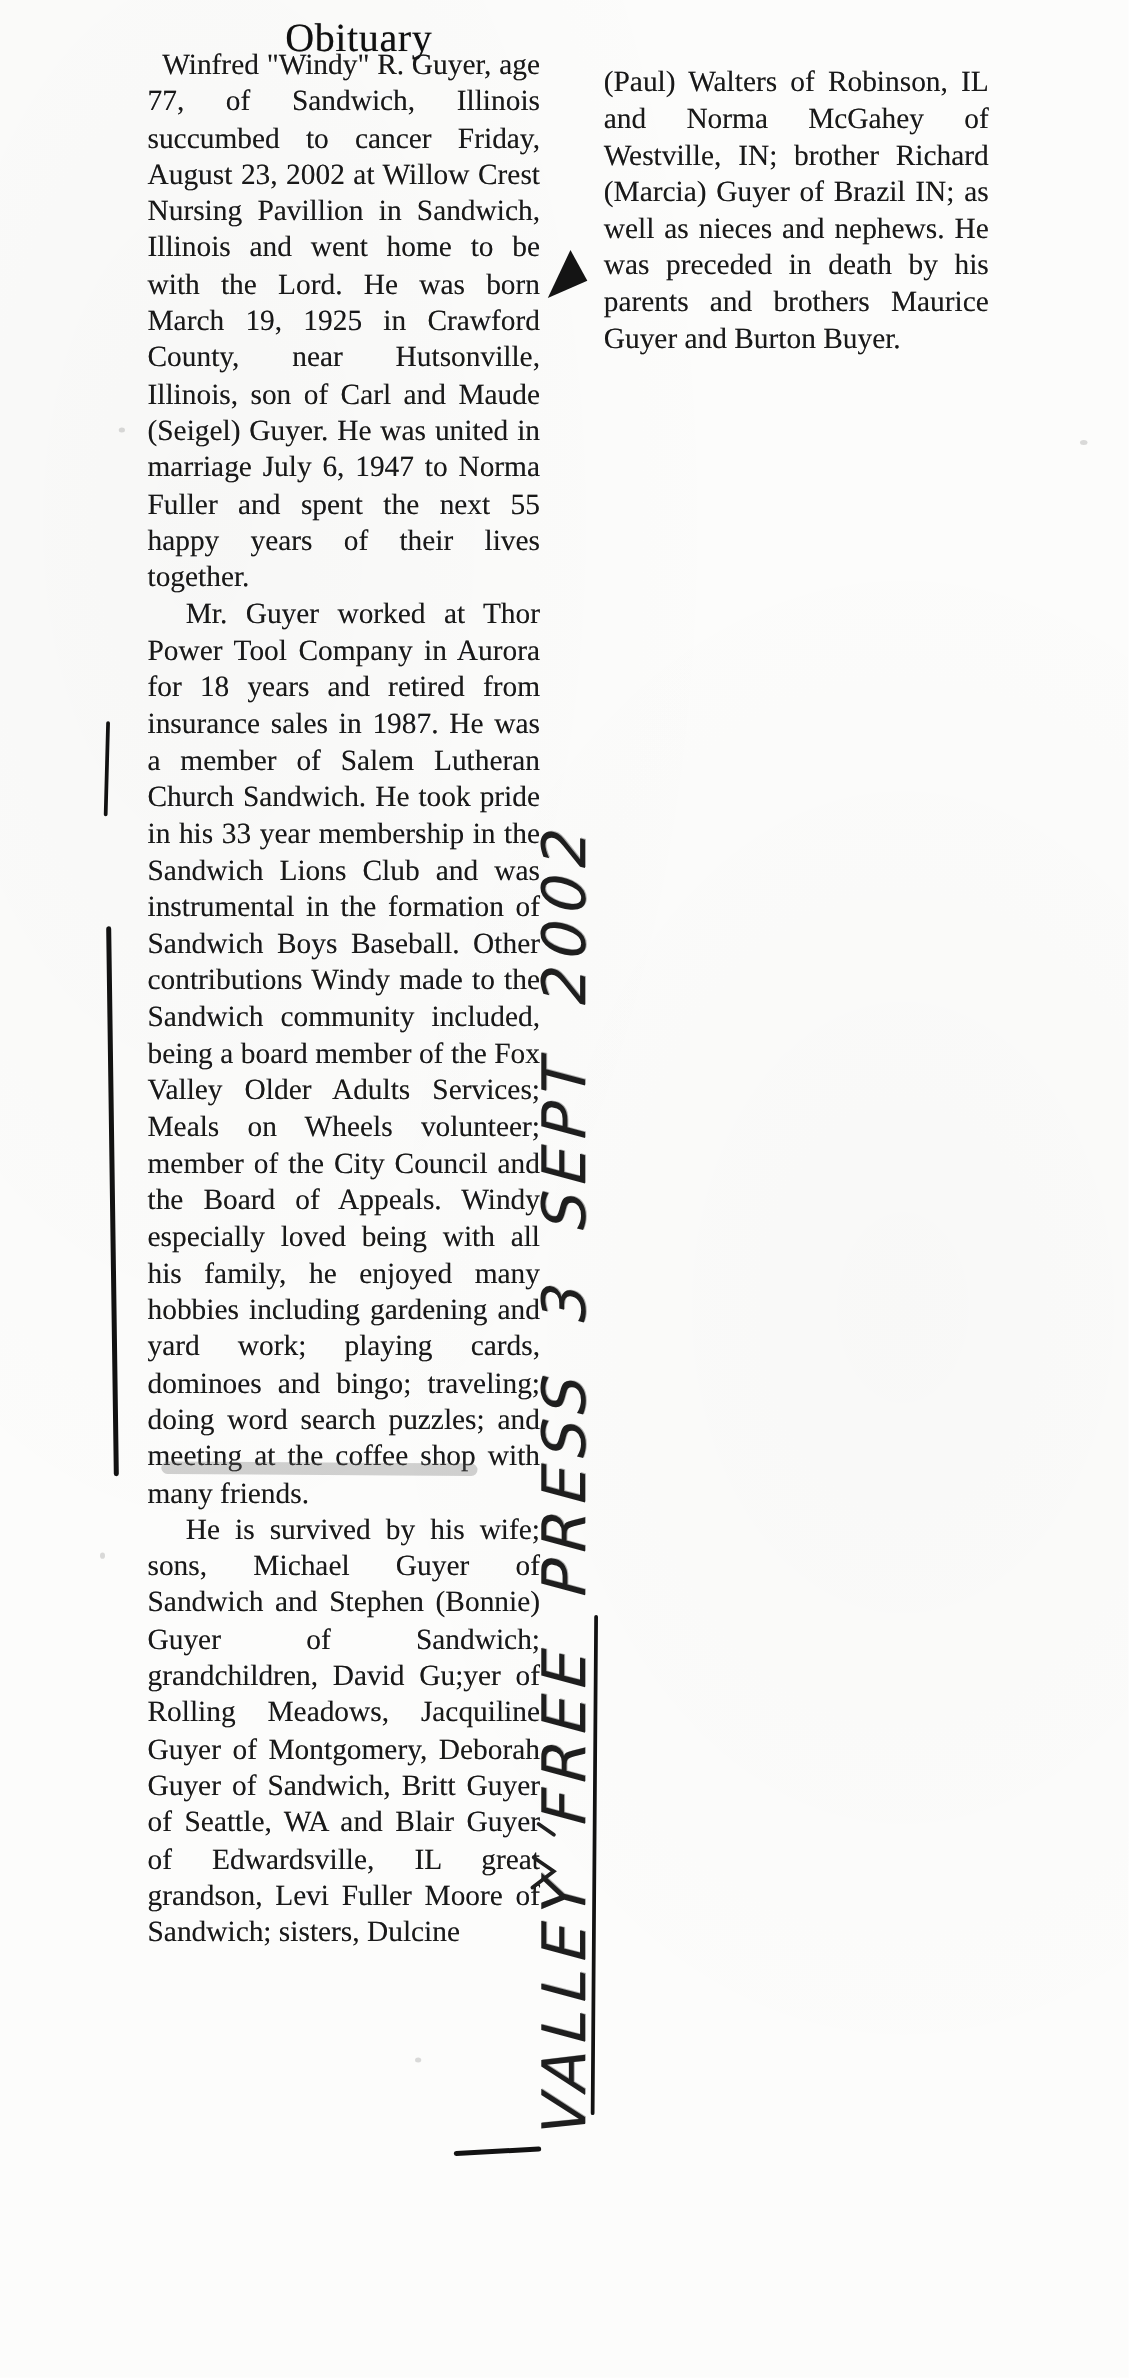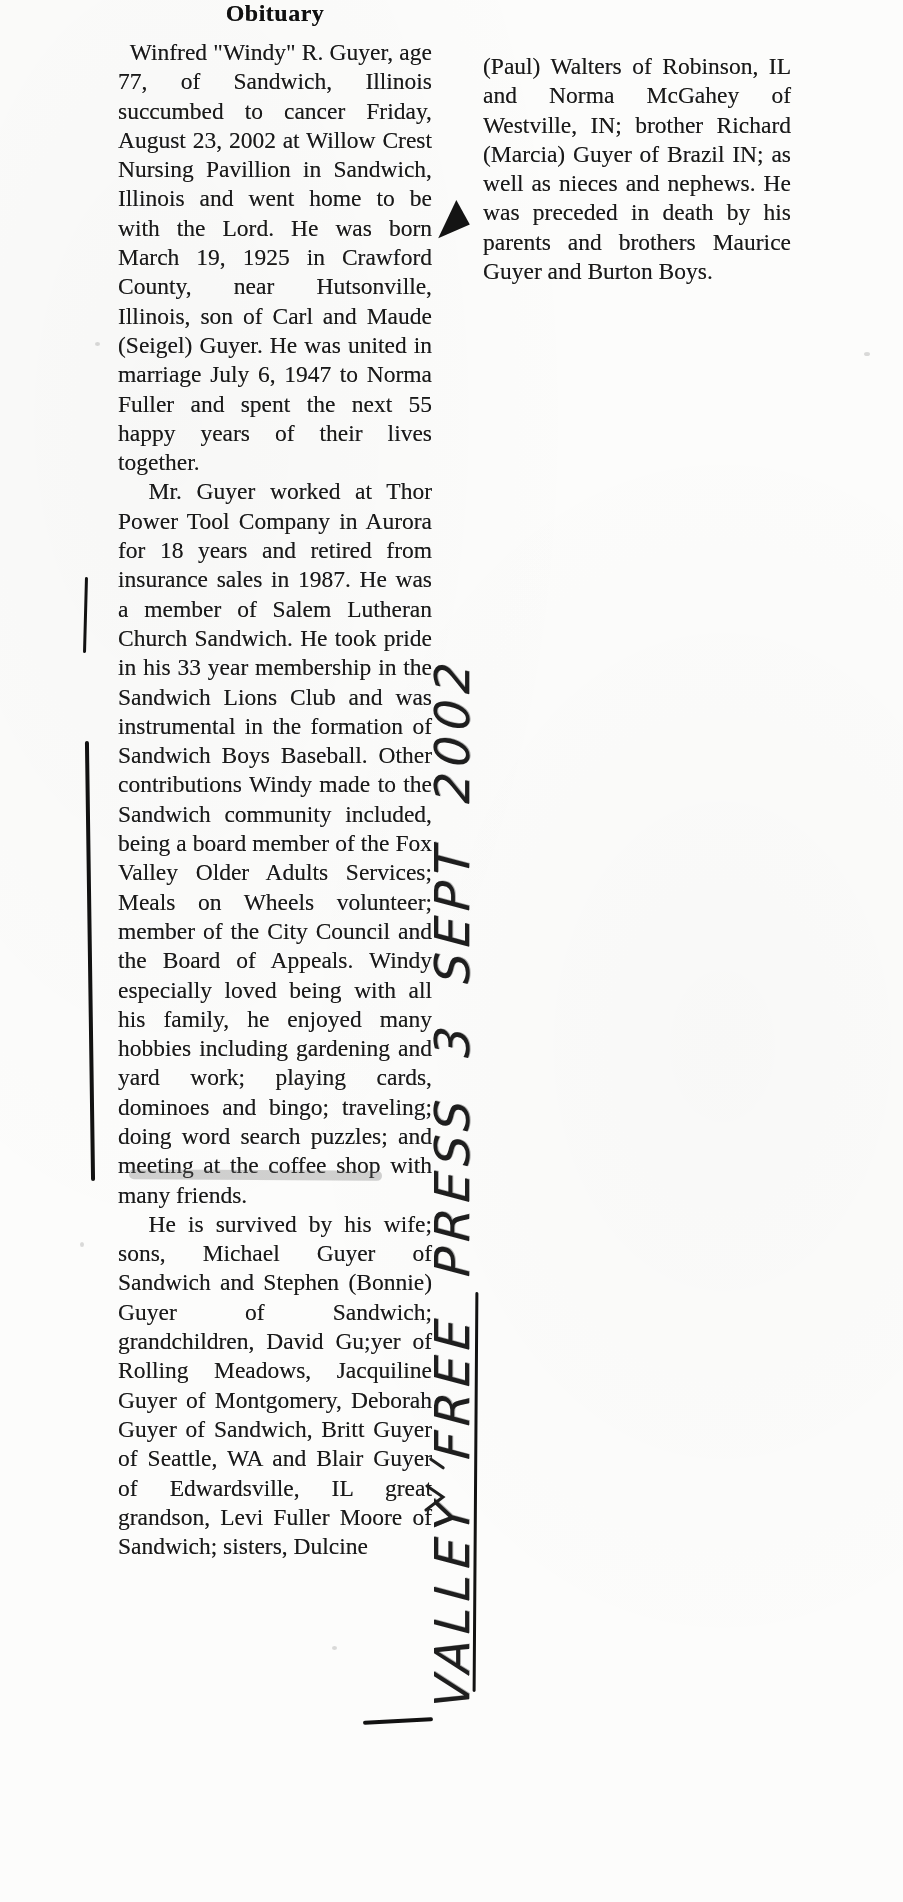--- a/index.html
+++ b/index.html
@@ -8,22 +8,22 @@
     width:903px;height:1902px;
     background:
       radial-gradient(ellipse at 18% 22%, rgba(0,0,0,0.018), transparent 42%),
       radial-gradient(ellipse at 80% 55%, rgba(0,0,0,0.014), transparent 45%),
       #fcfcfb;
     font-family:"Liberation Serif", serif;
     color:#171717;
     overflow:hidden;
   }
   .title{
-    position:absolute;left:118px;top:0px;width:314px;margin:0;
-    text-align:center;font-size:24px;font-weight:700;letter-spacing:.5px;
+    position:absolute;left:118px;top:0px;width:314px;margin:12px;
+    text-align:center;font-size:32px;font-weight:400;letter-spacing:.5px;
     color:#101010;text-shadow:0 0 .6px rgba(0,0,0,.55);
   }
   .col{
     position:absolute;width:314px;
     font-size:23.5px;line-height:29.3px;
     text-align:justify;text-justify:inter-word;
     color:#191919;text-shadow:0 0 .5px rgba(0,0,0,.45);
   }
   .col1{left:118px;top:38px;}
   .col2{left:483px;top:52px;width:308px;}
@@ -63,21 +63,21 @@
 
   <h1 class="title">Obituary</h1>
 
   <div class="col col1">
     <p class="para indent-sm">Winfred "Windy" R. Guyer, age 77, of Sandwich, Illinois succumbed to cancer Friday, August 23, 2002 at Willow Crest Nursing Pavillion in Sandwich, Illinois and went home to be with the Lord. He was born March 19, 1925 in Crawford County, near Hutsonville, Illinois, son of Carl and Maude (Seigel) Guyer. He was united in marriage July 6, 1947 to Norma Fuller and spent the next 55 happy years of their lives together.</p>
     <p class="para">Mr. Guyer worked at Thor Power Tool Company in Aurora for 18 years and retired from insurance sales in 1987. He was a member of Salem Lutheran Church Sandwich. He took pride in his 33 year membership in the Sandwich Lions Club and was instrumental in the formation of Sandwich Boys Baseball. Other contributions Windy made to the Sandwich community included, being a board member of the Fox Valley Older Adults Services; Meals on Wheels volunteer; member of the City Council and the Board of Appeals. Windy especially loved being with all his family, he enjoyed many hobbies including gardening and yard work; playing cards, dominoes and bingo; traveling; doing word search puzzles; and meeting at the coffee shop with many friends.</p>
     <p class="para">He is survived by his wife; sons, Michael Guyer of Sandwich and Stephen (Bonnie) Guyer of Sandwich; grandchildren, David Gu;yer of Rolling Meadows, Jacquiline Guyer of Montgomery, Deborah Guyer of Sandwich, Britt Guyer of Seattle, WA and Blair Guyer of Edwardsville, IL great grandson, Levi Fuller Moore of Sandwich; sisters, Dulcine</p>
   </div>
 
   <div class="col col2">
-    <p class="para indent-0">(Paul) Walters of Robinson, IL and Norma McGahey of Westville, IN; brother Richard (Marcia) Guyer of Brazil IN; as well as nieces and nephews. He was preceded in death by his parents and brothers Maurice Guyer and Burton Boys.</p>
+    <p class="para indent-0">(Paul) Walters of Robinson, IL and Norma McGahey of Westville, IN; brother Richard (Marcia) Guyer of Brazil IN; as well as nieces and nephews. He was preceded in death by his parents and brothers Maurice Guyer and Burton Buyer.</p>
   </div>
 
   <div class="handwriting">VALLEY FREE PRESS 3 SEPT 2002</div>
 
   <span class="arrow-wrap">
     <svg width="36" height="44" viewBox="0 0 36 44" aria-hidden="true">
       <polygon points="3,42 17,2 33,25" fill="#141414"></polygon>
     </svg>
   </span>
 

